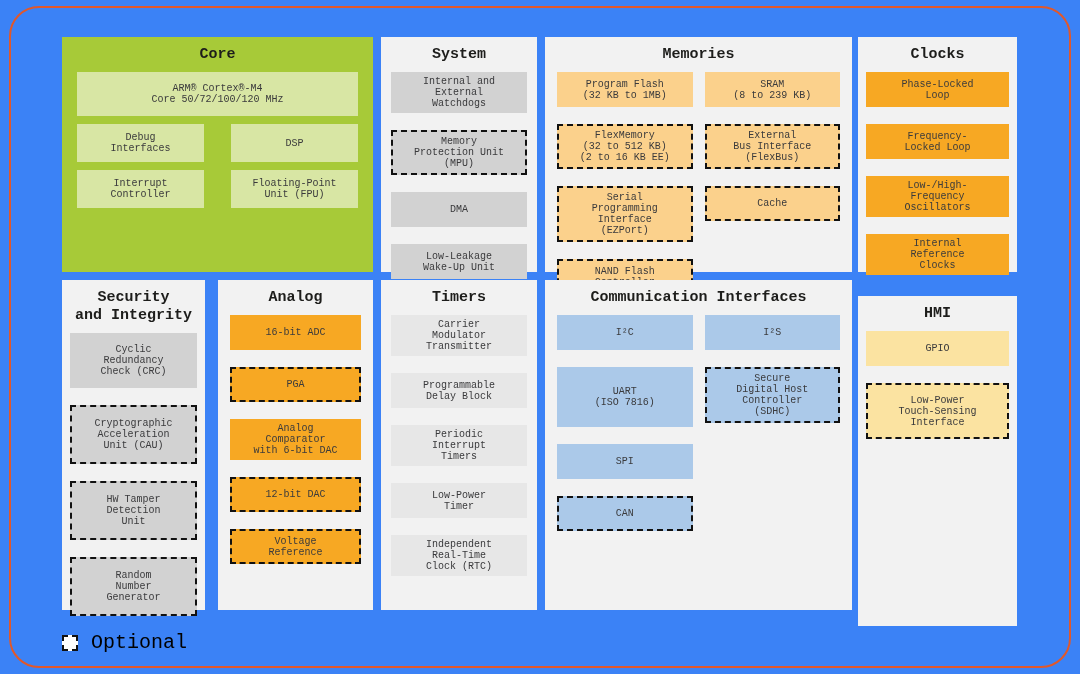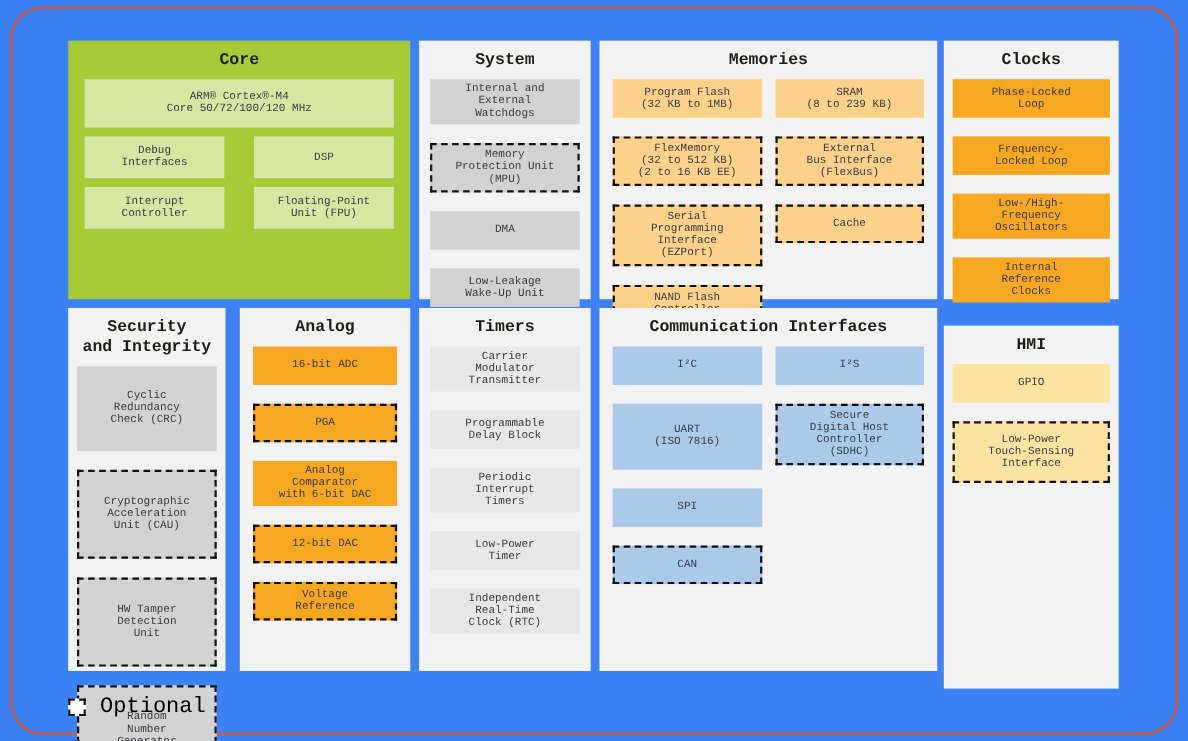--- a/index.html
+++ b/index.html
@@ -29,21 +29,21 @@
     padding:4px 4px;
   }
   .dashed { border:2px dashed #111111; }
   .gbox   { background:var(--core-box-green); }
   .gray   { background:var(--gray-box); }
   .lgray  { background:var(--lgray-box); }
   .mem    { background:var(--mem-orange); }
   .org    { background:var(--strong-orange); }
   .blue   { background:var(--comm-blue); }
   .yel    { background:var(--hmi-yellow); }
-  .pad-lg { padding:22px 4px; }
+  .pad-lg { padding:11px 4px; }
   .h60 { min-height:60px; }
   .h56 { min-height:56px; }
 
   .panel-core     { left:62px;  top:37px;  width:311px; height:235px; background:var(--core-green); padding:0 15px; }
   .panel-system   { left:381px; top:37px;  width:156px; height:235px; padding:0 10px; }
   .panel-memories { left:545px; top:37px;  width:307px; height:235px; padding:0 12px; }
   .panel-clocks   { left:858px; top:37px;  width:159px; height:235px; padding:0 8px; }
   .panel-security { left:62px;  top:280px; width:143px; height:330px; padding:0 8px; }
   .panel-analog   { left:218px; top:280px; width:155px; height:330px; padding:0 12px; }
   .panel-timers   { left:381px; top:280px; width:156px; height:330px; padding:0 10px; }

